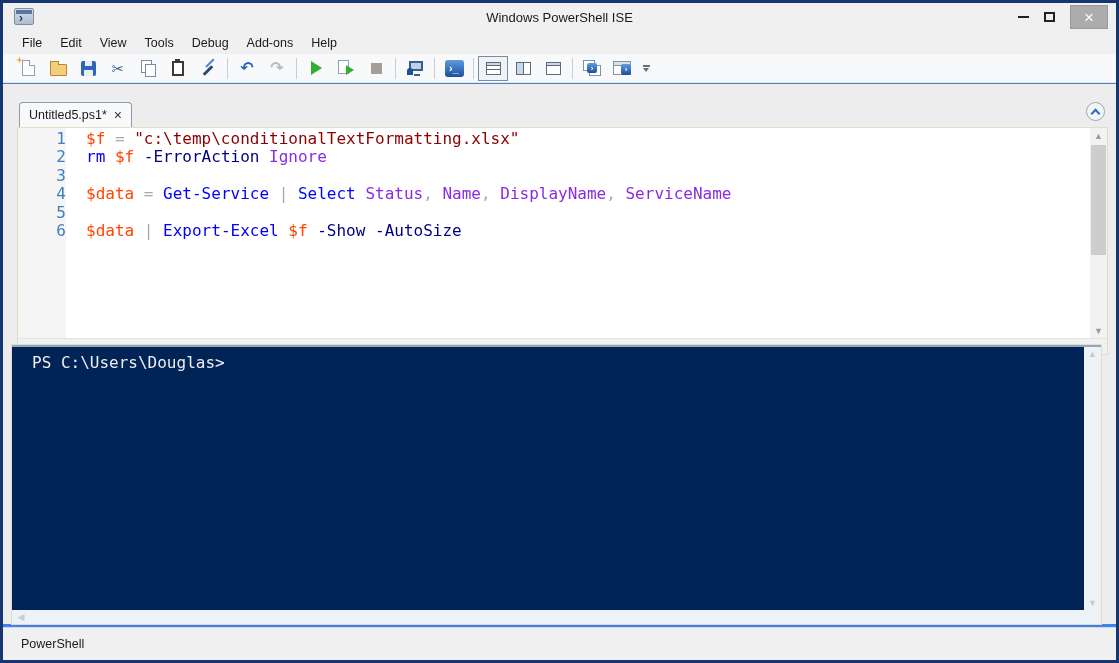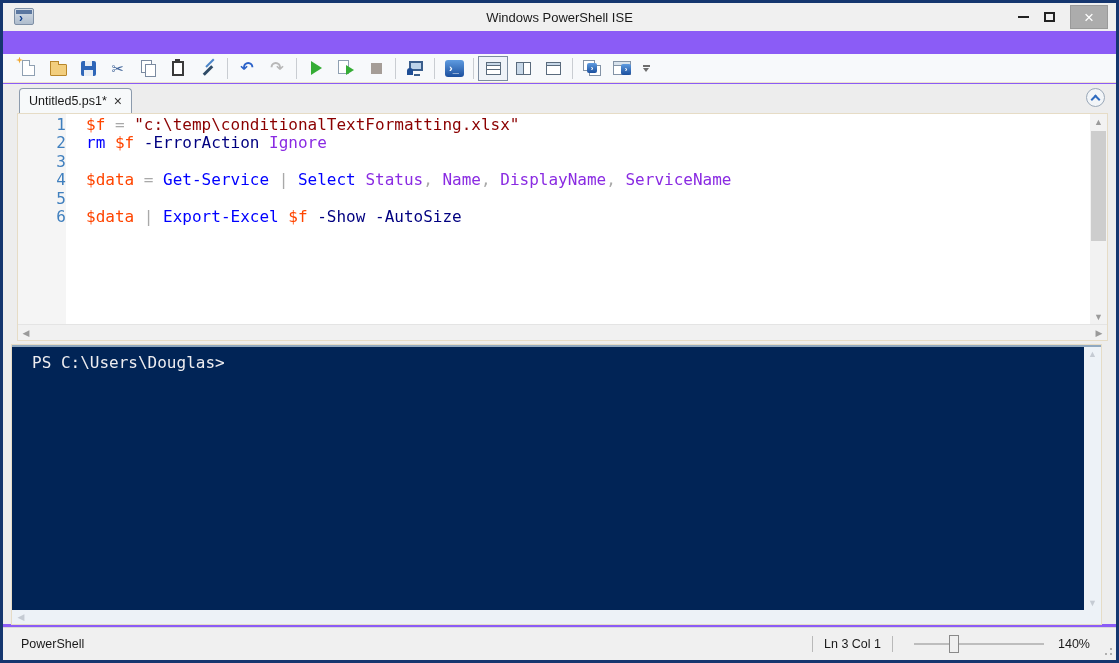--- a/index.html
+++ b/index.html
@@ -1,18 +1,18 @@
 <!DOCTYPE html>
 <html><head>
 <meta charset="utf-8">
 <style>
   * { margin:0; padding:0; box-sizing:border-box; }
   html,body { width:1119px; height:663px; overflow:hidden; background:#D9D9D9;
               font-family:"Liberation Sans","DejaVu Sans",sans-serif; }
-  .window { position:relative; width:1119px; height:663px; background:#8b5cf6;
+  .window { position:relative; width:1119px; height:663px; background:#3b82f6;
             border:3px solid #15366F; }
 
   
   .titlebar { position:absolute; left:0; top:0; right:0; height:28px; background:#F0F0F0;
               display:flex; align-items:center; }
   .app-icon { position:absolute; left:11px; top:5px; width:20px; height:17px;
               background:linear-gradient(#D7DFE8,#AEBCCD); border:1px solid #7E8FA5; border-radius:2px; }
   .app-icon::before { content:""; position:absolute; left:1px; right:1px; top:1px; height:4px; background:#5B77A0; }
   .app-icon::after { content:"›"; position:absolute; left:4px; top:2px; color:#0F3D8A; font-size:12px; font-weight:bold; }
   .title-text { width:100%; text-align:center; font-size:13px; color:#1A1A1A; }
@@ -90,21 +90,21 @@
                   background:linear-gradient(#5E9BE0,#1B4F9E); color:#FFF; font-size:8px; font-weight:bold;
                   display:flex; align-items:center; justify-content:center; }
   .ic-overflow { display:flex; flex-direction:column; align-items:center; gap:1px; }
   .ic-overflow .bar { width:7px; height:2px; background:#6E6E6E; }
   .ic-overflow .arr { width:0; height:0; border-top:4px solid #6E6E6E; border-left:3.5px solid transparent; border-right:3.5px solid transparent; }
 
   
   .workspace { position:absolute; left:0; top:81px; right:0; bottom:36px; background:#EDEDED; }
 
   
-  .script-pane { position:absolute; left:14px; top:3px; width:1091px; height:254px; }
+  .script-pane { position:absolute; left:14px; top:17px; width:1091px; height:254px; }
   .tab-row { position:relative; height:26px; }
   .tab { position:absolute; left:2px; bottom:0; height:25px; background:#F7F9FA;
          border:1px solid #8C9BAD; border-bottom:none; border-radius:4px 4px 0 0;
          display:flex; align-items:center; padding:0 9px; gap:7px; }
   .tab-label { font-size:12.5px; color:#1A1A1A; }
   .tab-close { font-size:14px; color:#333; line-height:1; }
   .collapse-btn { position:absolute; right:3px; top:1px; width:19px; height:19px; border-radius:50%;
                   border:1px solid #9AA8B8; background:#F2F5F8; display:flex; align-items:center; justify-content:center; }
   .collapse-btn .chev { width:7px; height:7px; border-left:2px solid #2E6BC0; border-top:2px solid #2E6BC0;
                         transform:rotate(45deg); margin-top:3px; }
@@ -170,20 +170,29 @@
       <div class="btn-min">
           <i></i>
         </div>
       <div class="btn-max">
           <i></i>
         </div>
       <div class="btn-close">×</div>
     </div>
   </div>
 
+  <div class="menubar">
+    <span class="menu-item">File</span>
+    <span class="menu-item">Edit</span>
+    <span class="menu-item">View</span>
+    <span class="menu-item">Tools</span>
+    <span class="menu-item">Debug</span>
+    <span class="menu-item">Add-ons</span>
+    <span class="menu-item">Help</span>
+  </div>
 
   <div class="toolbar">
     <div class="tbtn" title="New">
       <span class="ic-page"></span>
       <span class="ic-new-star"></span>
     </div>
     <div class="tbtn" title="Open">
       <span class="ic-folder"></span>
     </div>
     <div class="tbtn" title="Save">
@@ -317,30 +326,15 @@
         </div>
       </div>
       <div class="chscroll">
         <span class="arr-l">◀</span>
       </div>
     </div>
   </div>
 
   <div class="statusbar">
     <span class="status-left">PowerShell</span>
-    <div class="status-right">
-      <span class="vsep"></span>
-      <span class="lncol">Ln 3 Col 1</span>
-      <span class="vsep"></span>
-      <div class="slider">
-        <span class="track"></span>
-        <span class="thumb"></span>
-      </div>
-      <span class="zoom-label">140%</span>
-      <div class="grip">
-          <i></i>
-          <i></i>
-          <i></i>
-        </div>
-    </div>
   </div>
 
 </div>
 
 </body></html>

